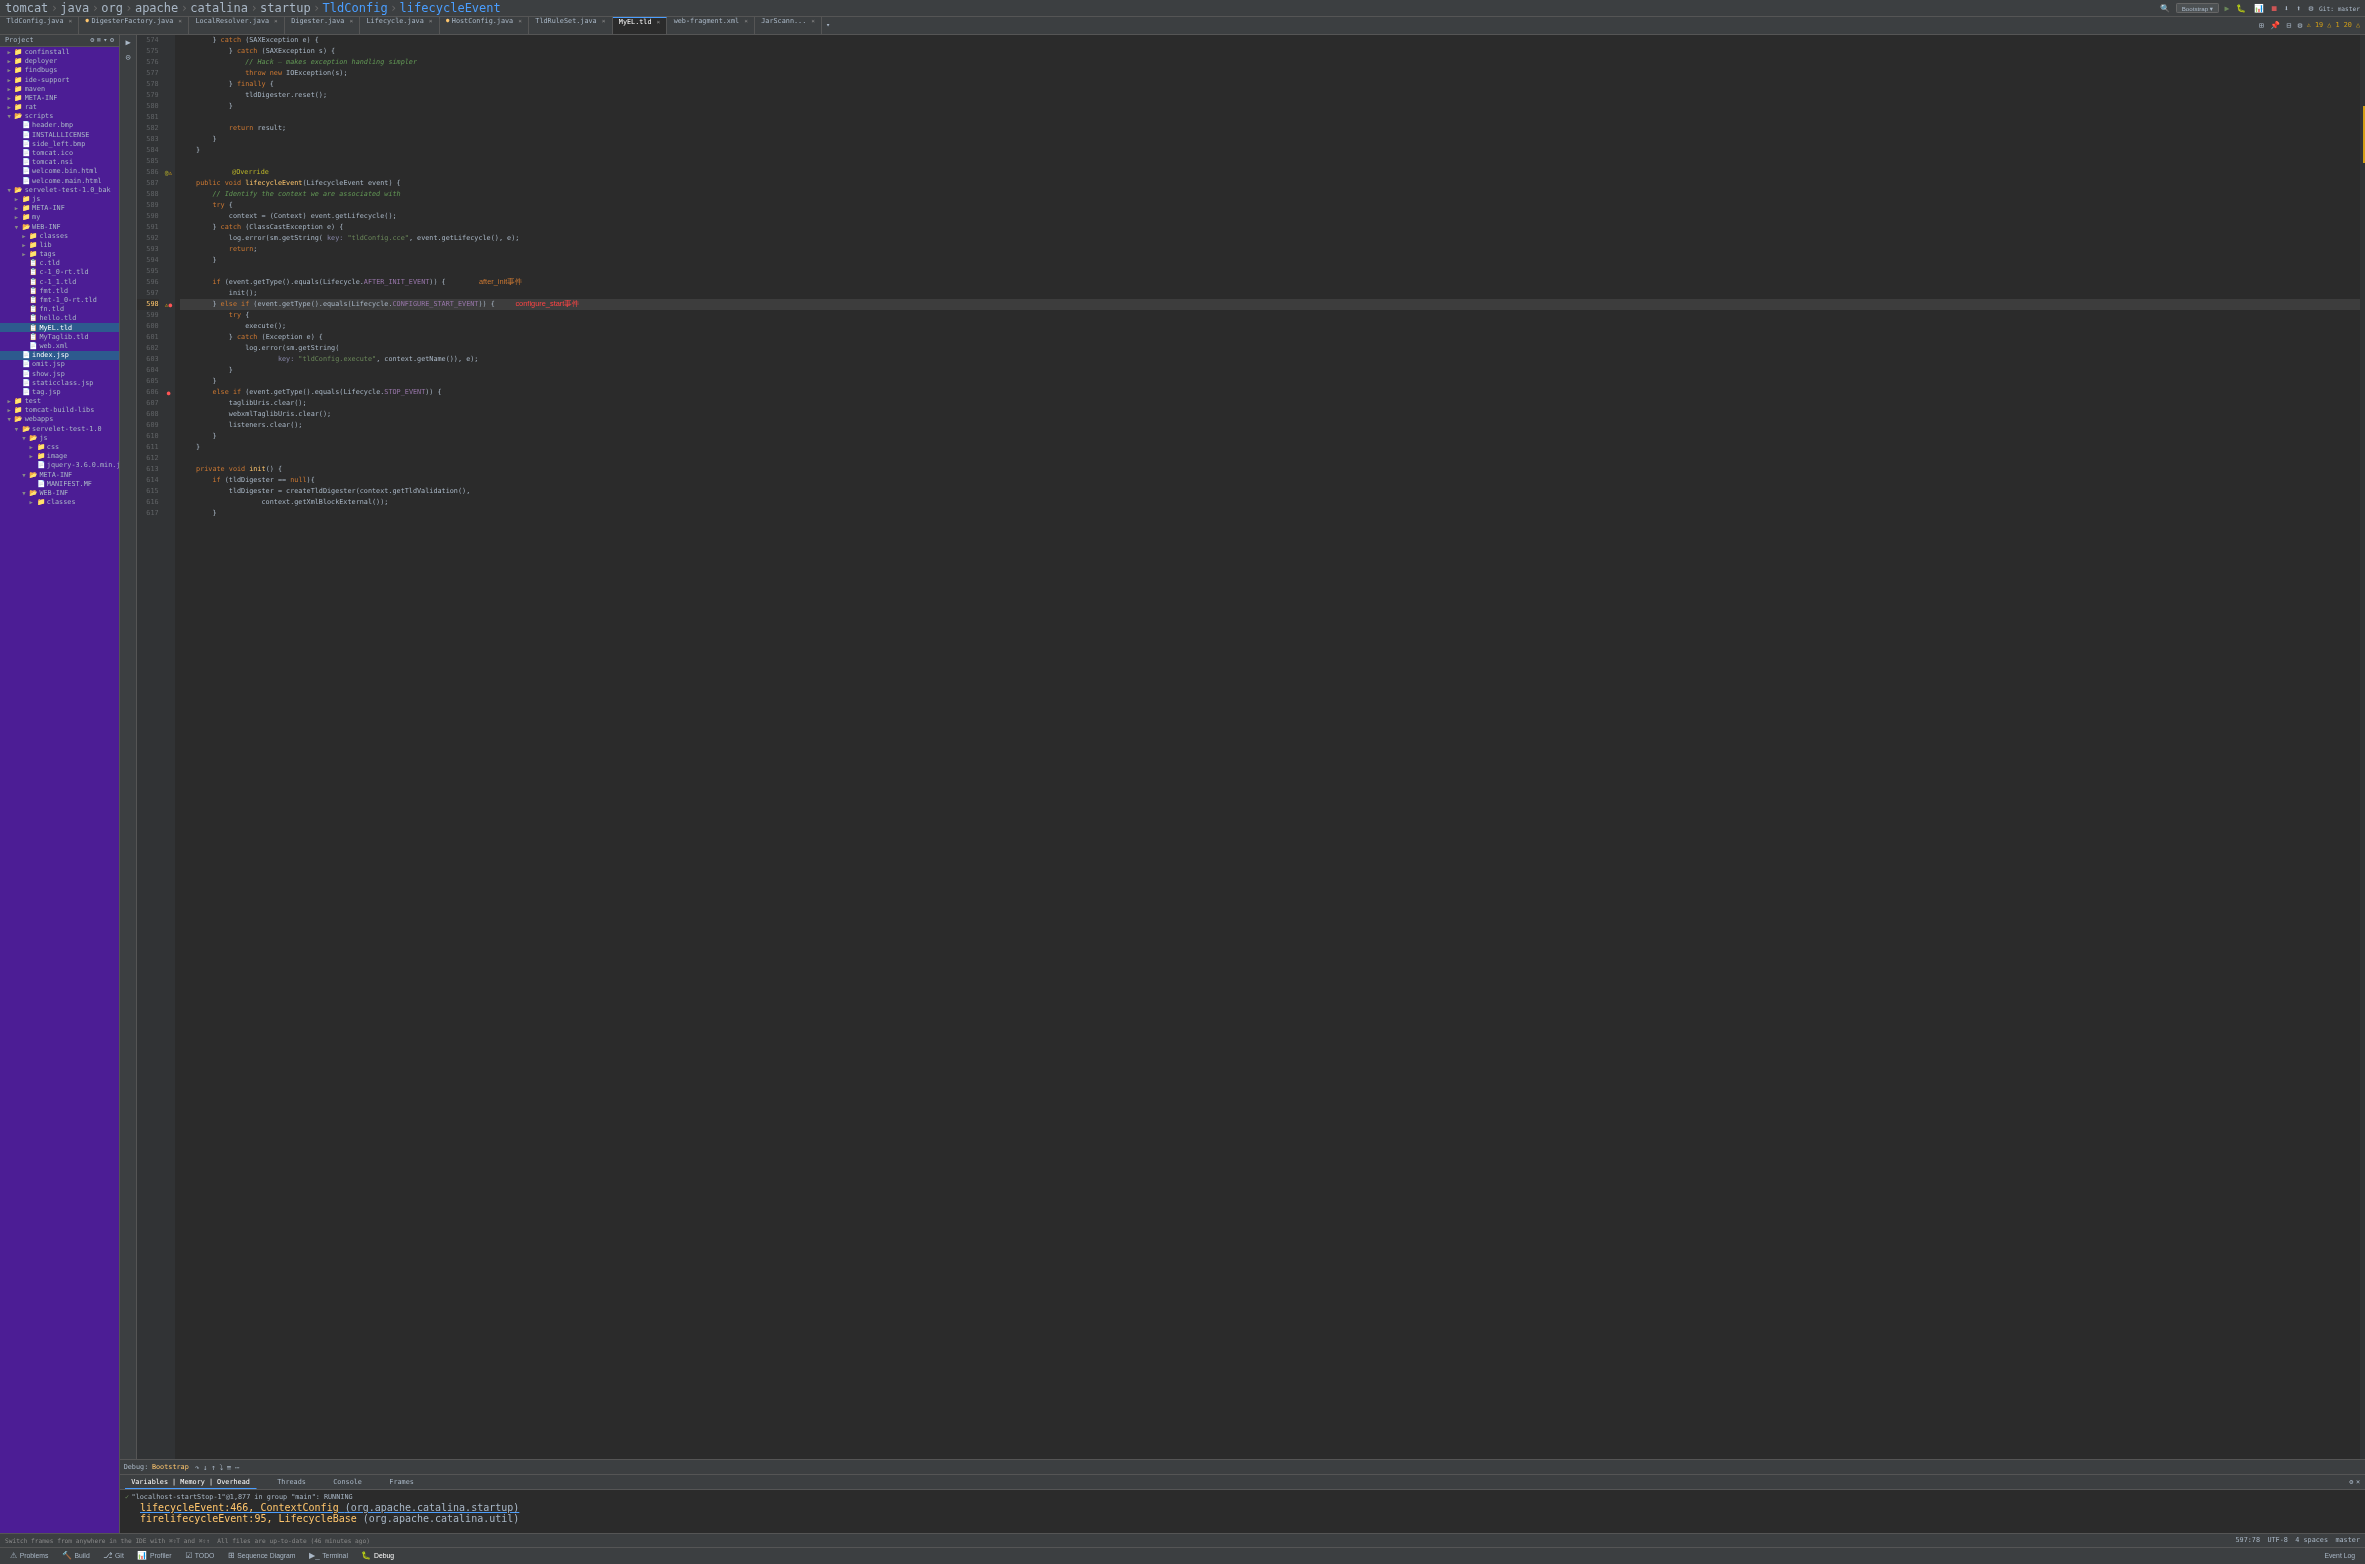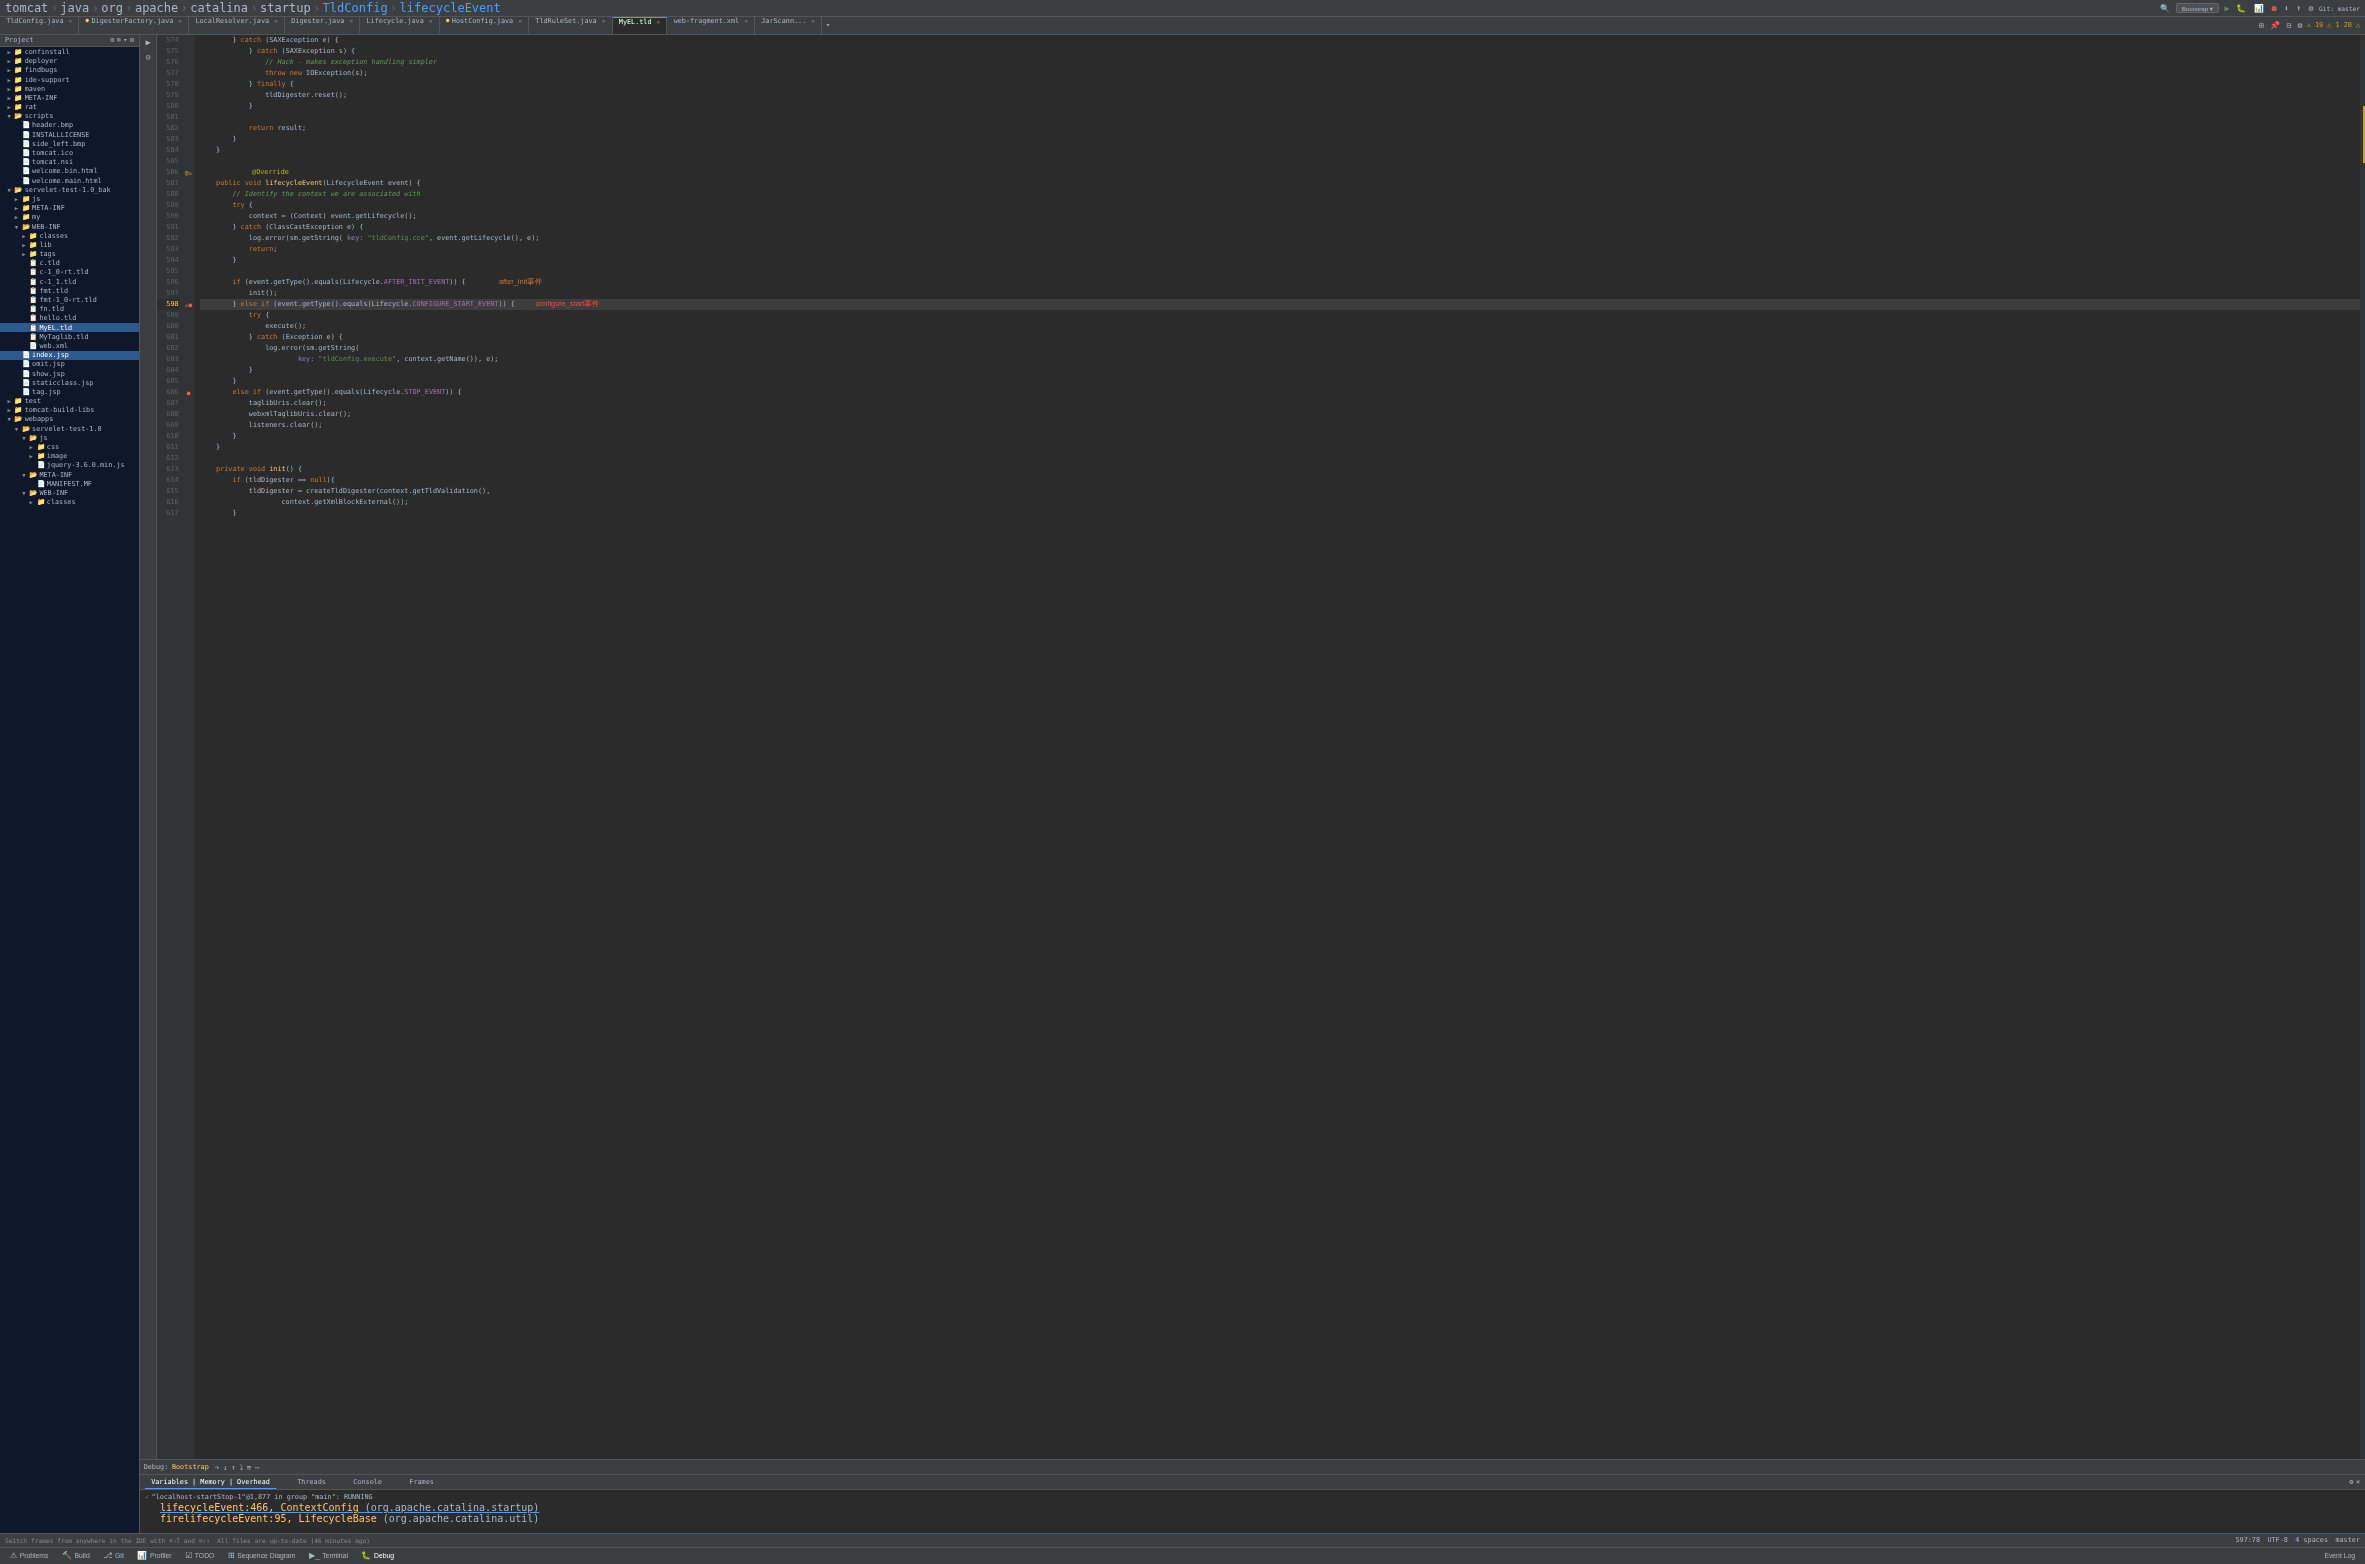--- a/index.html
+++ b/index.html
@@ -103,22 +103,22 @@
 
     
     .main-content {
       display: flex;
       flex: 1;
       overflow: hidden;
     }
 
     
     .sidebar {
-      width: 140px;
-      background: #0f172a;
+      width: 120px;
+      background: #4c1d95;
       border-right: 0.6px solid #555;
       overflow-y: auto;
       flex-shrink: 0;
       font-size: 6.8px;
     }
     .sidebar-item {
       display: flex;
       align-items: center;
       padding: 0.6px 0;
       cursor: pointer;

